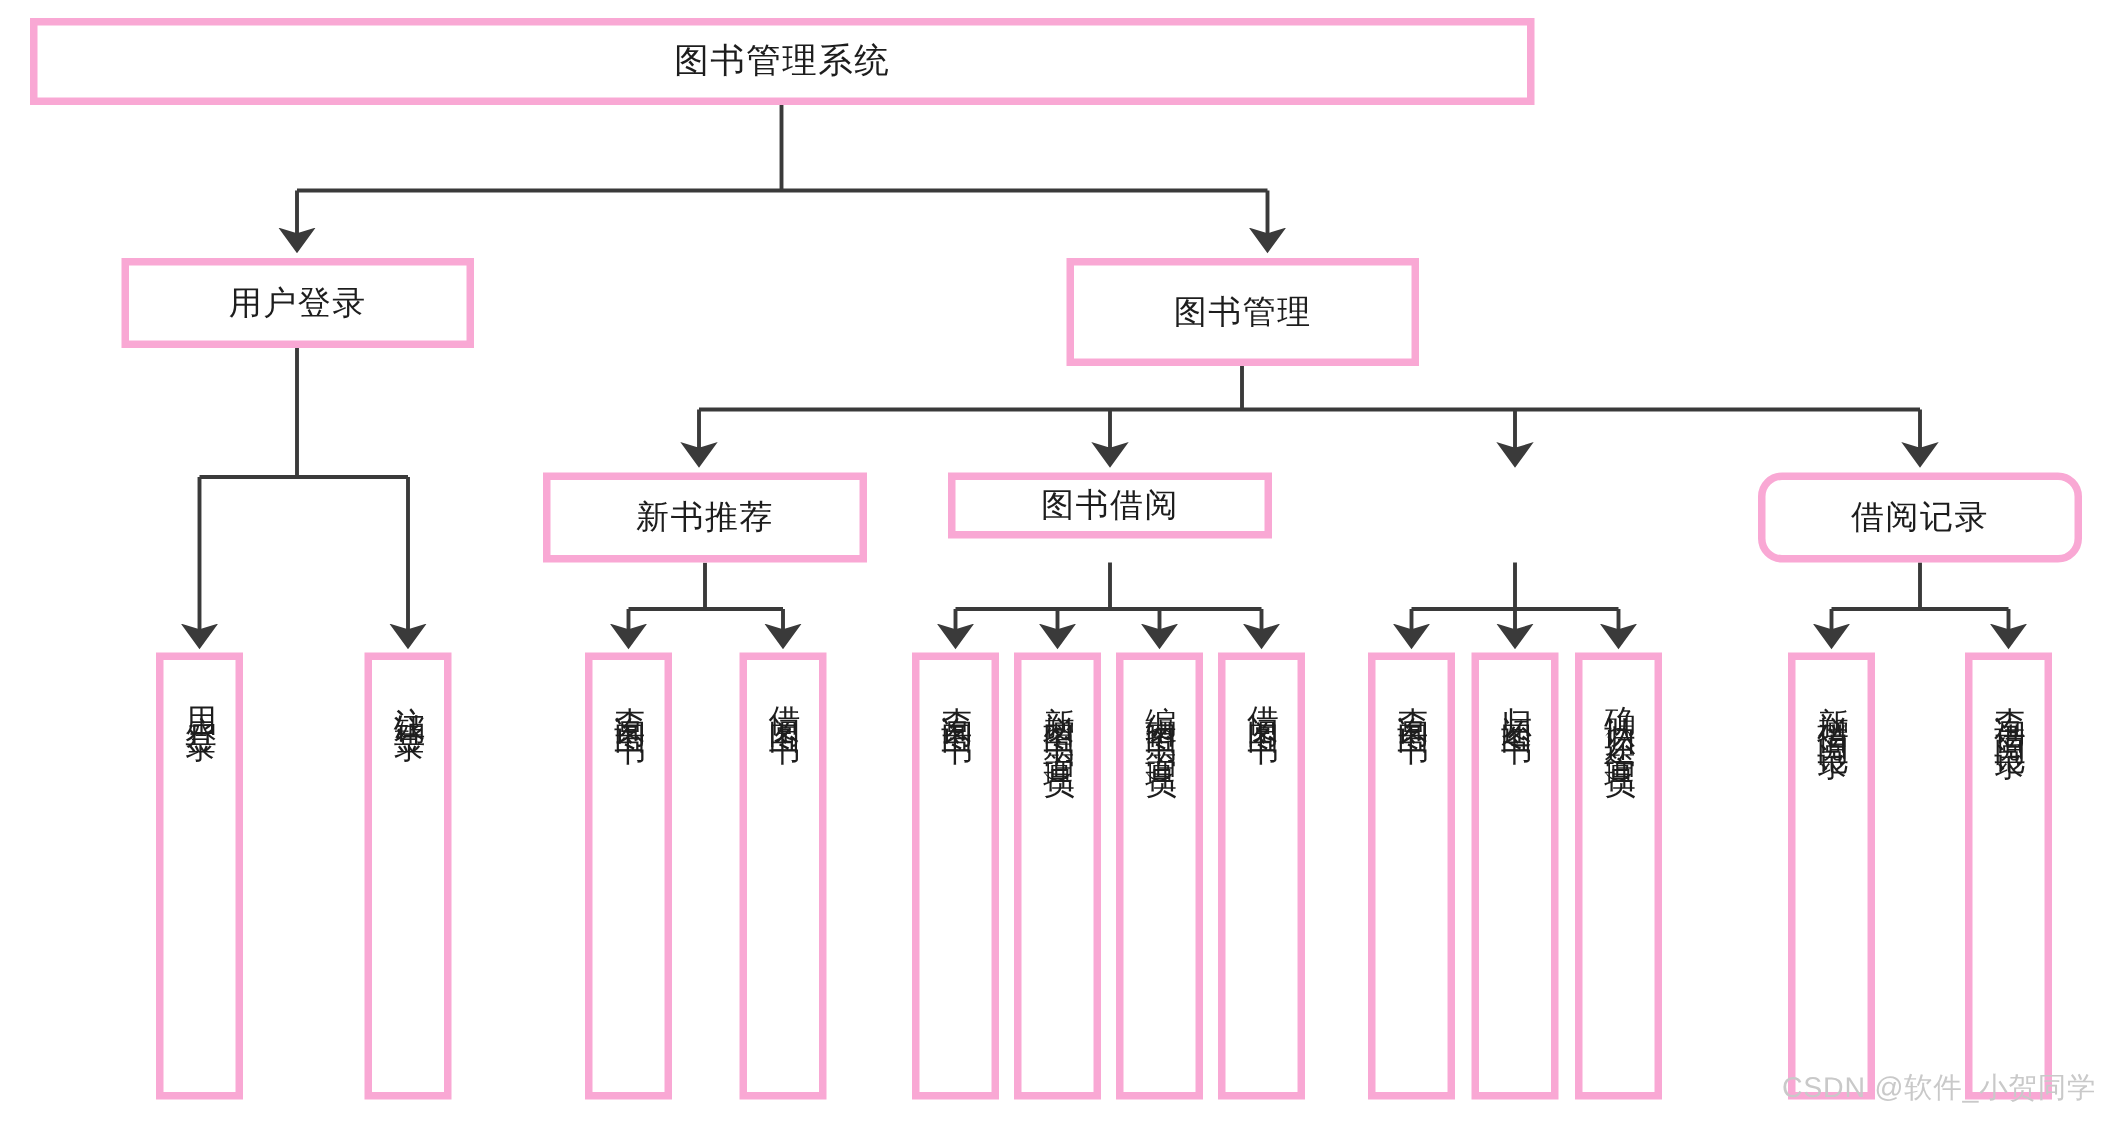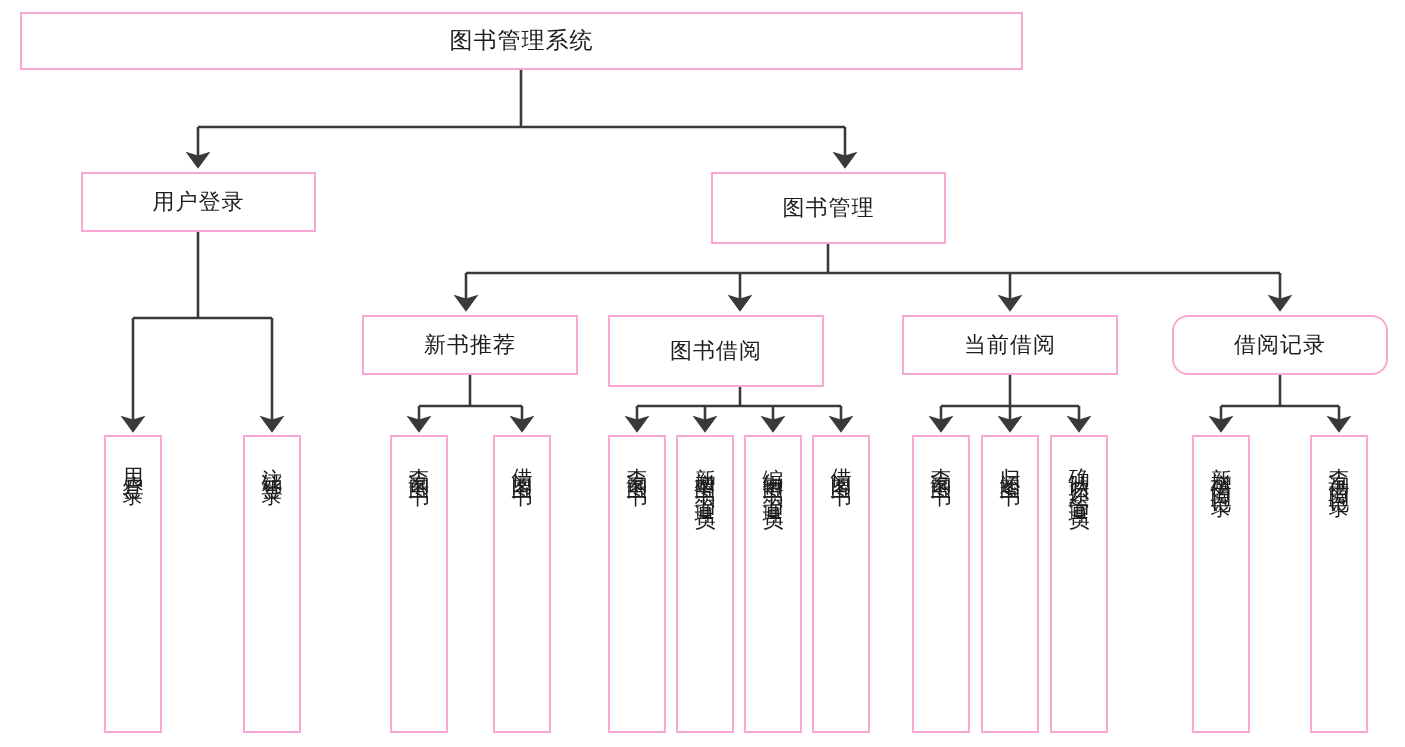--- a/index.html
+++ b/index.html
@@ -23,21 +23,21 @@
     left: 0;
     top: 0;
     width: 1405px;
     height: 747px;
     pointer-events: none;
   }
   .node {
     position: absolute;
     box-sizing: border-box;
     background: #ffffff;
-    border: 2px solid #f9a8d4;
+    border: 5px solid #f9a8d4;
     display: flex;
     align-items: center;
     justify-content: center;
     color: #1d1d1d;
     z-index: 2;
   }
   .node.horiz {
     font-size: 22px;
     letter-spacing: 1px;
     line-height: 1.2;
@@ -132,25 +132,22 @@
   <div class="node horiz" style="left:81px; top:172px; width:235px; height:60px;">
     <span>用户登录</span>
   </div>
   <div class="node horiz" style="left:711px; top:172px; width:235px; height:72px;">
     <span>图书管理</span>
   </div>
 
   <div class="node horiz" style="left:362px; top:315px; width:216px; height:60px;text-align:right;">
     <span>新书推荐</span>
   </div>
-  <div class="node horiz" style="left:608px; top:315px; width:216px; height:72px;">
+  <div class="node horiz" style="left:632px; top:315px; width:216px; height:44px;">
     <span>图书借阅</span>
-  </div>
-  <div class="node horiz" style="left:902px; top:315px; width:216px; height:60px;">
-    <span>当前借阅</span>
   </div>
   <div class="node horiz" style="left:1172px; top:315px; width:216px; height:60px;border-radius:16px;">
     <span>借阅记录</span>
   </div>
 
   <div class="node vert" style="left:104px; top:435px; width:58px; height:298px;">
     <span class="vlabel">用户登录</span>
   </div>
   <div class="node vert" style="left:243px; top:435px; width:58px; height:298px;">
     <span class="vlabel">注销登录</span>
@@ -186,14 +183,15 @@
     <span class="vlabel">确认归还（管理员）</span>
   </div>
 
   <div class="node vert" style="left:1192px; top:435px; width:58px; height:298px;">
     <span class="vlabel">新增借阅记录</span>
   </div>
   <div class="node vert" style="left:1310px; top:435px; width:58px; height:298px;">
     <span class="vlabel">查询借阅记录</span>
   </div>
 
+  <div class="watermark">CSDN @软件_小贺同学</div>
 
 </div>
 
 </body></html>

